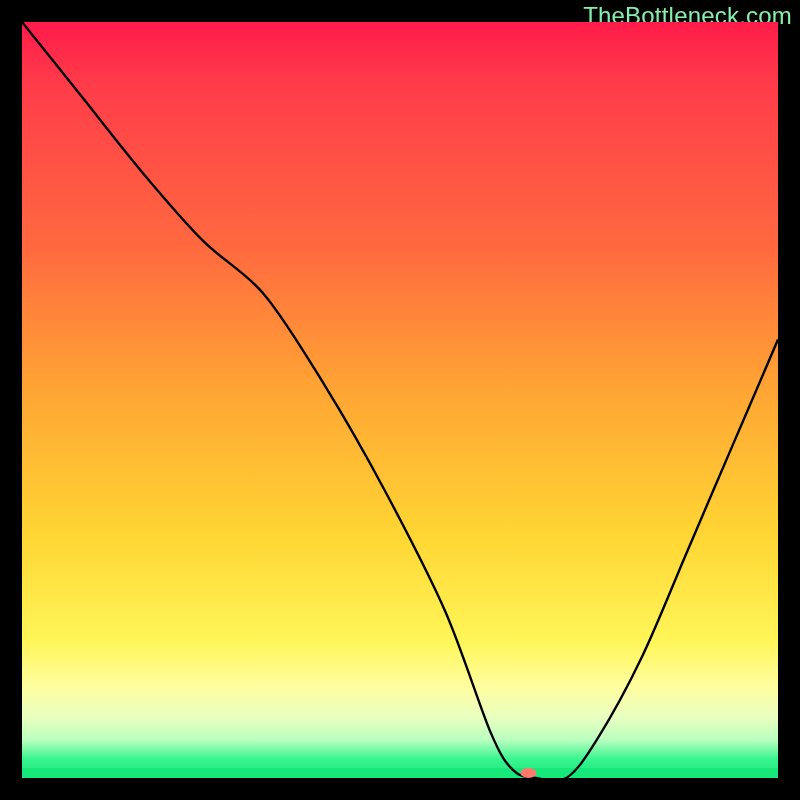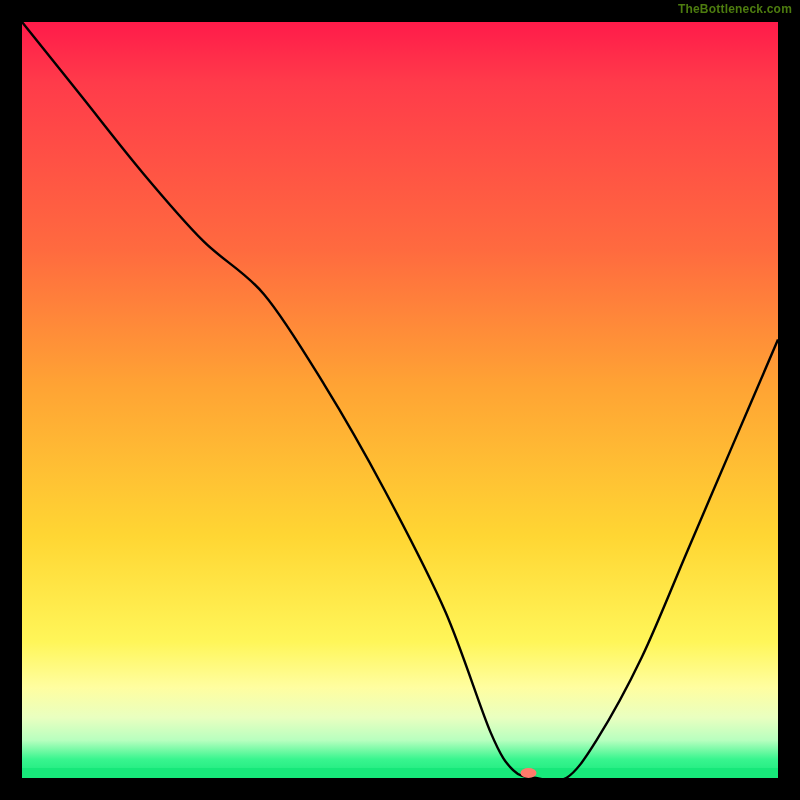--- a/index.html
+++ b/index.html
@@ -45,23 +45,23 @@
     left: 0;
     right: 0;
     bottom: 0;
     height: 10px;
     background: #17e87a;
   }
   .watermark {
     position: absolute;
     top: 2px;
     right: 8px;
-    color: #4d7c0f;
-    font-size: 12px;
-    font-weight: 700;
+    color: #86efac;
+    font-size: 24px;
+    font-weight: 400;
     letter-spacing: 0.2px;
   }
   svg.curve {
     position: absolute;
     left: 0;
     top: 0;
     width: 756px;
     height: 756px;
     overflow: visible;
   }

